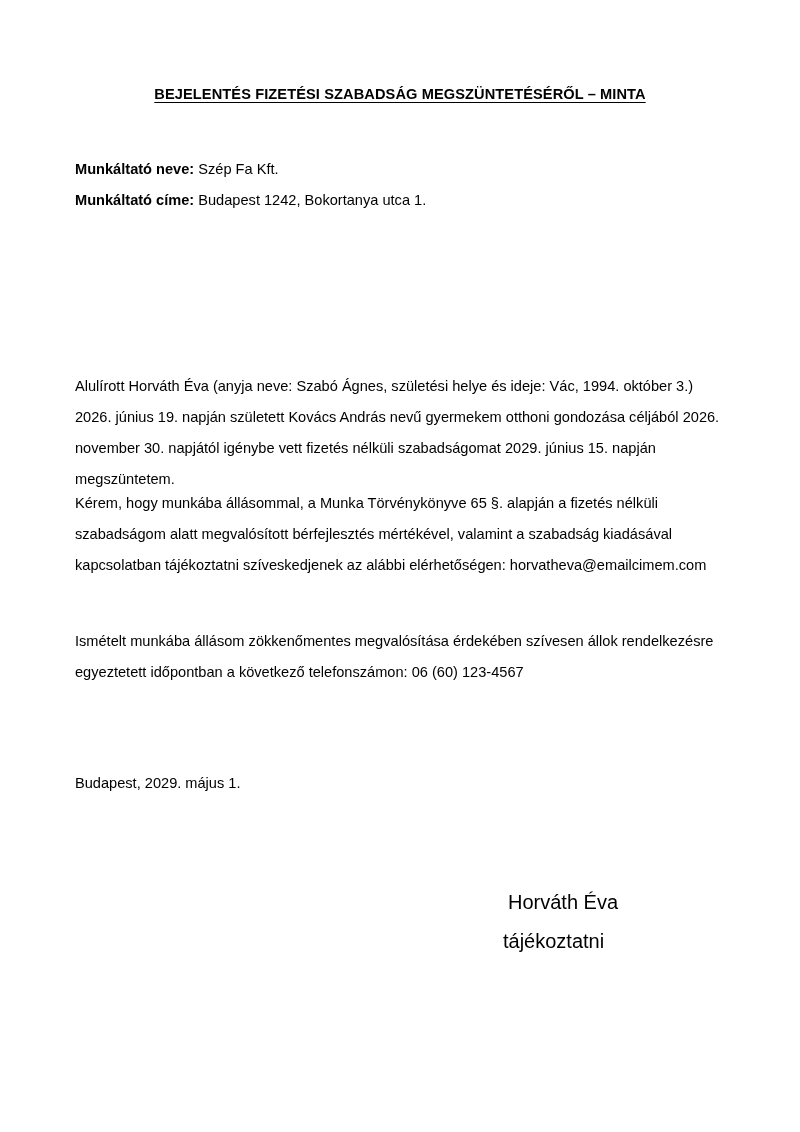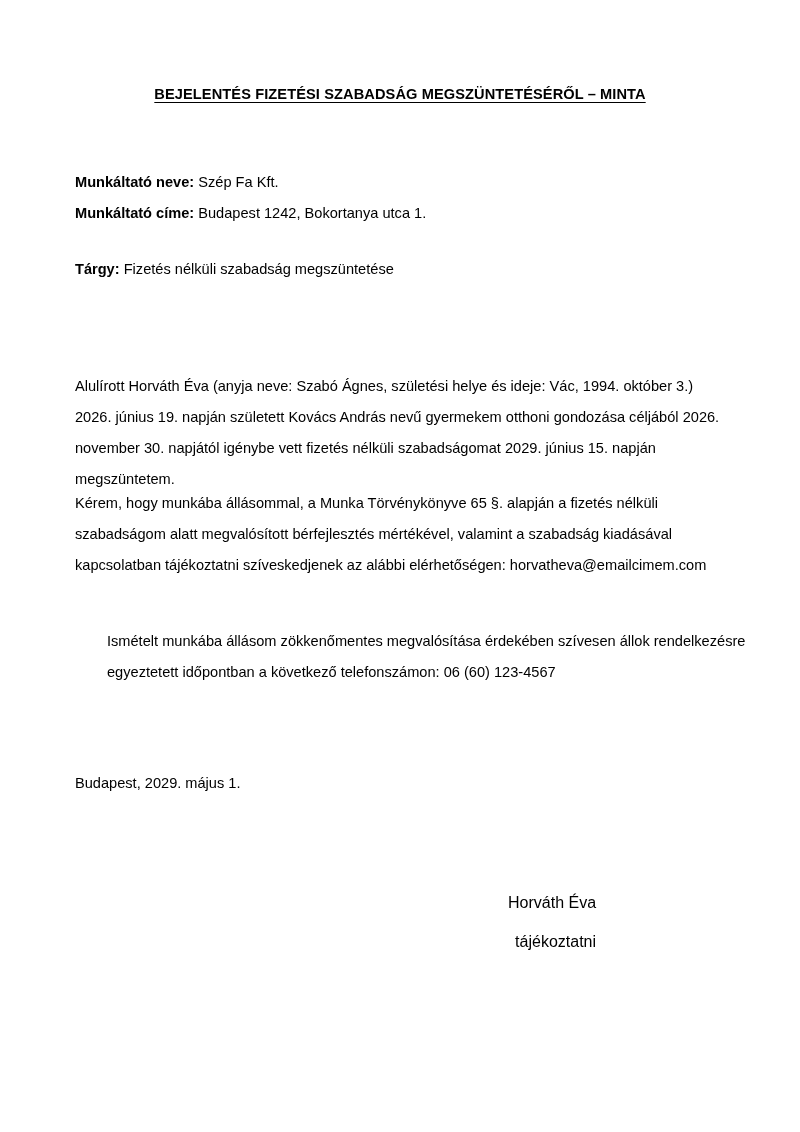--- a/index.html
+++ b/index.html
@@ -37,41 +37,41 @@
     text-decoration: underline;
     text-underline-offset: 2.5px;
   }
   .block {
     position: absolute;
     left: 75px;
     width: 650px;
     font-size: 14.6px;
     line-height: 31px;
   }
-  .block.employer     { top: 167px; }
+  .block.employer     { top: 154px; }
   .block.subject      { top: 254px; }
   .block.para-1       { top: 327px; margin-top: 44px; }
   .block.para-2       { top: 488px; }
-  .block.para-3       { top: 626px; margin-left: 32px; }
+  .block.para-3       { top: 626px; }
   .block.place-date   { top: 768px; }
 
   .line {
     display: block;
     white-space: nowrap;
   }
   .lbl {
     font-weight: bold;
   }
   .signature {
     position: absolute;
     left: 503px;
     top: 883px;
-    font-size: 16px;
+    font-size: 20px;
     line-height: 39px;
-    text-align: right;
+    text-align: left;
   }
   .signature .sig-name {
     display: block;
     padding-left: 5px;
   }
   .signature .sig-role {
     display: block;
   }
 </style>
 </head>
@@ -79,23 +79,20 @@
 
 <div class="page">
 
   <h1 class="doc-title"><span class="title-text">BEJELENTÉS FIZETÉSI SZABADSÁG MEGSZÜNTETÉSÉRŐL – MINTA</span></h1>
 
   <div class="block employer">
     <span class="line"><span class="lbl">Munkáltató neve:</span> <span>Szép Fa Kft.</span></span>
     <span class="line"><span class="lbl">Munkáltató címe:</span> <span>Budapest 1242, Bokortanya utca 1.</span></span>
   </div>
 
-  <div class="block subject">
-    <span class="line"><span class="lbl">Tárgy:</span> <span>Fizetés nélküli szabadság megszüntetése</span></span>
-  </div>
 
   <div class="block para-1">
     <span class="line">Alulírott Horváth Éva (anyja neve: Szabó Ágnes, születési helye és ideje: Vác, 1994. október 3.)</span>
     <span class="line">2026. június 19. napján született Kovács András nevű gyermekem otthoni gondozása céljából 2026.</span>
     <span class="line">november 30. napjától igénybe vett fizetés nélküli szabadságomat 2029. június 15. napján</span>
     <span class="line">megszüntetem.</span>
   </div>
 
   <div class="block para-2">
     <span class="line">Kérem, hogy munkába állásommal, a Munka Törvénykönyve 65 §. alapján a fizetés nélküli</span>

